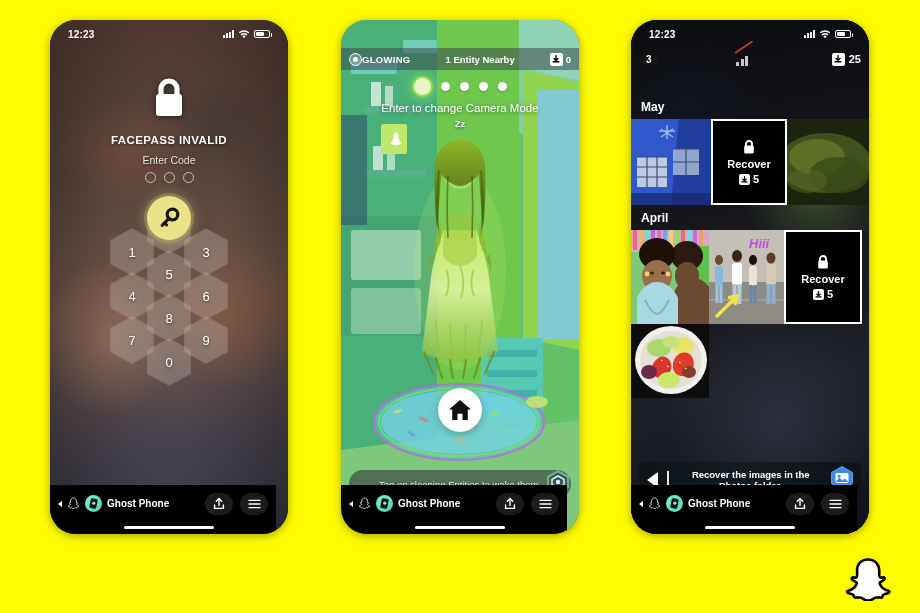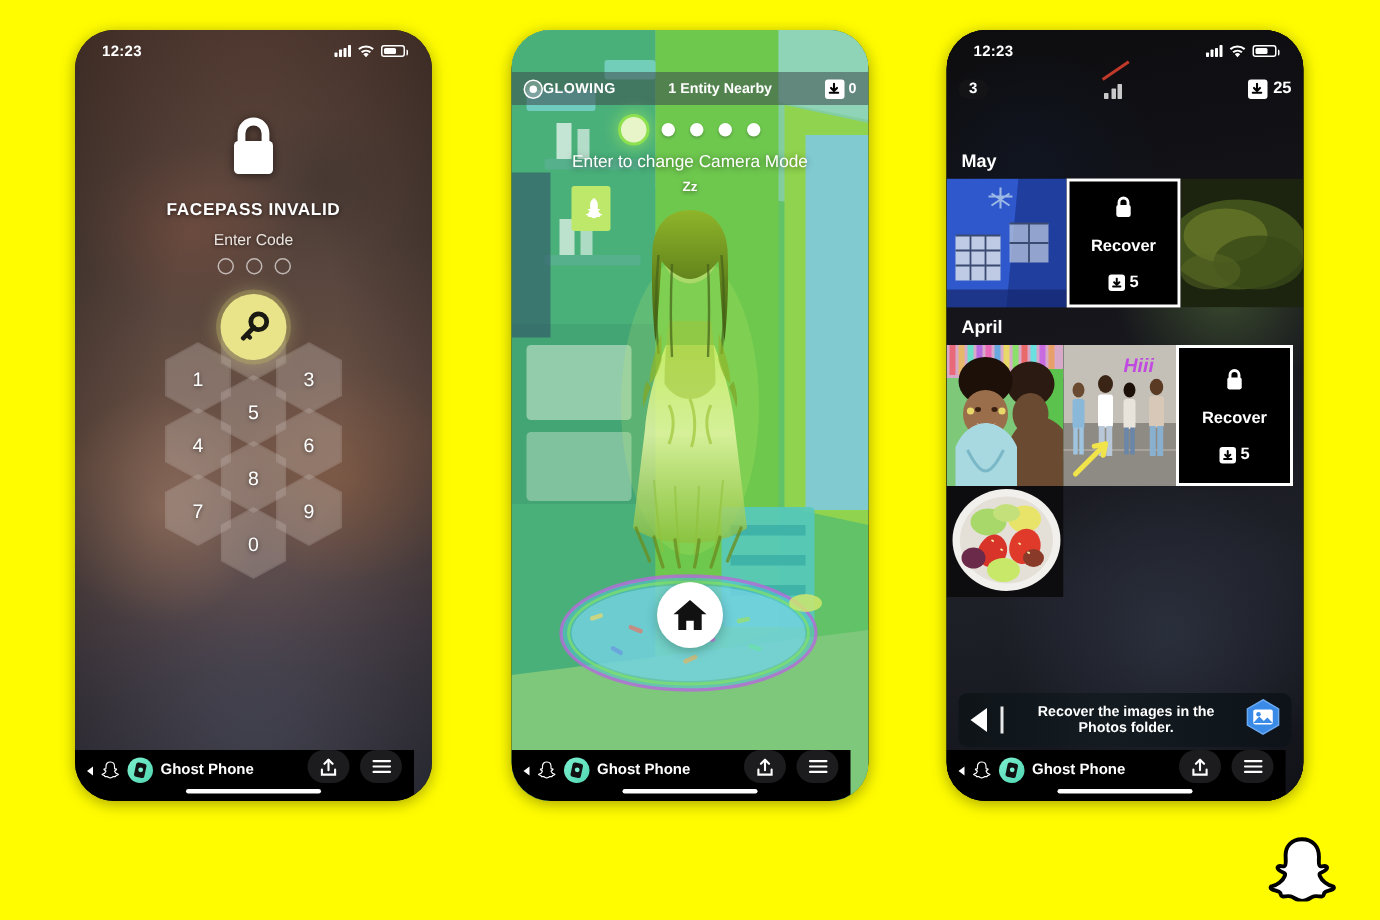--- a/index.html
+++ b/index.html
@@ -217,42 +217,42 @@
     color:#fff; font-size:12px; font-weight:bold;
     padding:6px 10px 5px; z-index:20; position:relative;
   }
   .p3-scroll { position:absolute; top:74px; left:0; right:0; bottom:0; z-index:20; }
   .p3-row { display:flex; height:86px; }
   .thumb { position:relative; overflow:hidden; }
 
   .recover {
     background:#000; border:2px solid #fff;
     display:flex; flex-direction:column; align-items:center; justify-content:center;
-    gap:12px; color:#fff;
+    gap:3px; color:#fff;
   }
   .recover-label { font-size:11px; font-weight:bold; }
   .recover-cnt { display:flex; align-items:center; gap:3px; font-size:11px; font-weight:bold; }
 
   .p3-toast {
     position:absolute; left:8px; right:8px; bottom:36px; height:36px;
     background:linear-gradient(90deg,#0e1418 0%,#141c22 45%,#0d1318 100%);
     border-radius:6px;
     display:flex; align-items:center; z-index:35;
     padding:0 6px 0 8px;
     overflow:hidden;
   }
   .toast-back { width:0;height:0;border-top:8px solid transparent;border-bottom:8px solid transparent;border-right:11px solid #fff; }
   .toast-div { width:1.5px;height:18px;background:#e8e8e8;margin:0 8px 0 9px; }
   .toast-txt { flex:1; color:#fff; font-size:9.5px; font-weight:bold; text-align:center; line-height:11px; }
 
   
   .snapbar {
-    position:absolute; left:0; right:12px; bottom:0; height:34px;
+    position:absolute; left:0; right:12px; bottom:0; height:49px;
     background:#000; z-index:50;
-    display:flex; align-items:flex-end; padding:0 8px 12px;
+    display:flex; align-items:center; padding:0 8px 12px;
   }
   .snap-left { display:flex; align-items:center; gap:5px; flex:1; }
   .spk { display:flex;align-items:center;gap:1px; }
   .spk-tri { width:0;height:0;border-top:3px solid transparent;border-bottom:3px solid transparent;border-right:4px solid #fff; }
   .lens-ic {
     width:17px;height:17px;border-radius:50%;
     background:linear-gradient(135deg,#7df0d0,#4fd6b0);
     display:flex;align-items:center;justify-content:center;
   }
   .lens-name { color:#fff; font-size:10px; font-weight:bold; }
@@ -495,20 +495,31 @@
       </div>
     <div class="p2-swipe">Enter to change Camera Mode</div>
     <div class="p2-zzz">Zz</div>
 
     <div class="p2-home">
       <svg width="24" height="22" viewBox="0 0 24 22">
         <path d="M12 1 1 10.5h3.2V21h5.3v-6.2h5V21h5.3V10.5H23z" fill="#111"></path>
       </svg>
     </div>
 
+    <div class="p2-tip">
+      <div class="p2-tip-txt">Tap on sleeping Entities to wake them.</div>
+      <div class="hexbadge">
+        <svg width="28" height="28" viewBox="0 0 28 28">
+          <polygon points="14,2 25,8 25,20 14,26 3,20 3,8" fill="#9fd9c0" opacity=".55"></polygon>
+          <polygon points="14,4.5 22.8,9.4 22.8,18.6 14,23.5 5.2,18.6 5.2,9.4" fill="#2f4c52" opacity=".9"></polygon>
+          <polygon points="14,8 20,11.4 20,16.6 14,20 8,16.6 8,11.4" fill="none" stroke="#d9f2e6" stroke-width="1.6"></polygon>
+          <circle cx="14" cy="14" r="2.2" fill="#d9f2e6"></circle>
+        </svg>
+      </div>
+    </div>
 
     <div class="snapbar">
       <div class="snap-left">
         <div class="spk">
             <div class="spk-tri"></div>
           </div>
         <svg width="13" height="13" viewBox="0 0 20 20">
           <path d="M10 1.5c2.8 0 4.4 2 4.4 4.6 0 1.3-.2 2.2.3 2.5.5.3 1.3-.4 1.7.2.3.5-.5 1.1-1.4 1.5-.5.2-.6.4-.4.9.5 1.3 2 2.4 3.3 2.7.5.1.5.6.1.8-.8.4-1.9.5-2.2.9-.2.3-.1.9-.6 1-.5.1-1.3-.2-2.2 0-.9.2-1.6 1.2-3 1.2s-2.1-1-3-1.2c-.9-.2-1.7.1-2.2 0-.5-.1-.4-.7-.6-1-.3-.4-1.4-.5-2.2-.9-.4-.2-.4-.7.1-.8 1.3-.3 2.8-1.4 3.3-2.7.2-.5.1-.7-.4-.9-.9-.4-1.7-1-1.4-1.5.4-.6 1.2.1 1.7-.2.5-.3.3-1.2.3-2.5C5.6 3.5 7.2 1.5 10 1.5z" fill="none" stroke="#fff" stroke-width="1.2"></path>
         </svg>
         <div class="lens-ic">

